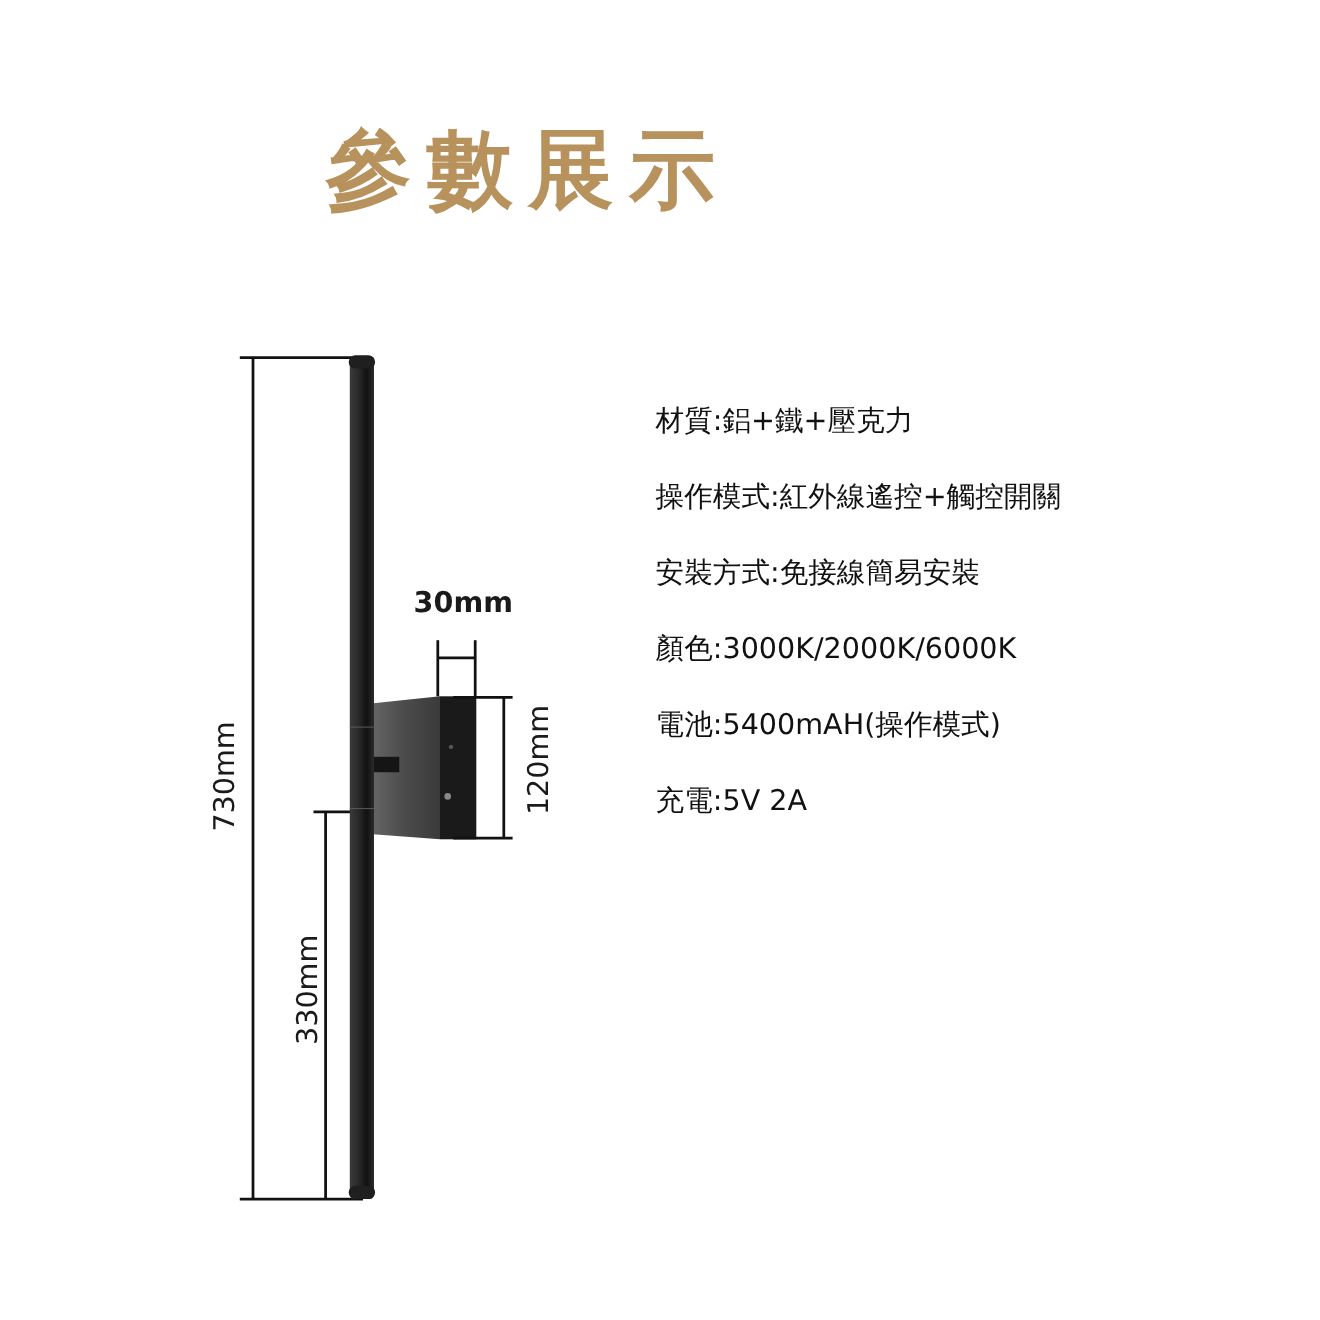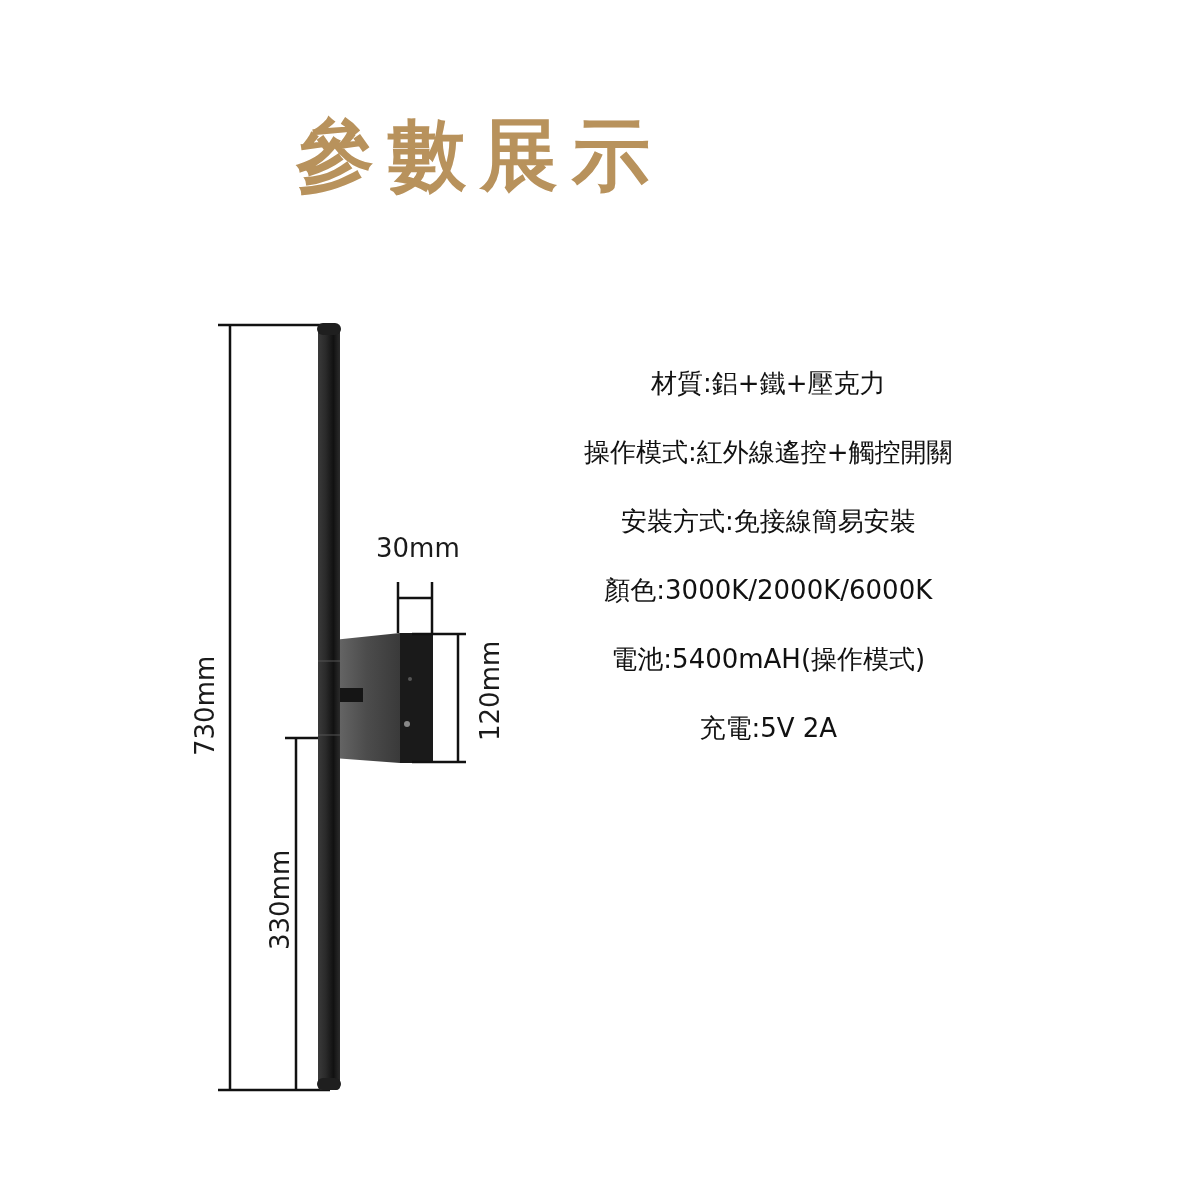--- a/index.html
+++ b/index.html
@@ -4,21 +4,21 @@
 <style>
   html, body { margin: 0; padding: 0; background: #ffffff; }
   body { width: 1200px; height: 1200px; position: relative; overflow: hidden;
          font-family: "DejaVu Sans", "Liberation Sans", sans-serif; color: #111; }
   .title { position: absolute; left: 0; width: 960px; top: 72px; text-align: center;
            font-size: 78px; font-weight: bold; letter-spacing: 14px; line-height: 96px; margin-top: 35px; }
   .diagram { position: absolute; left: 0; top: 0; width: 1200px; height: 1200px; }
   .dim-label { position: absolute; font-size: 26px; color: #1a1a1a; white-space: nowrap;
                font-family: "DejaVu Sans", sans-serif; }
   .rot { transform: rotate(-90deg); transform-origin: center center; }
-  .specs { position: absolute; left: 584px; top: 364px; text-align: center; }
+  .specs { position: absolute; left: 596px; top: 364px; }
   .spec { height: 69px; font-size: 26px; line-height: 38px; color: #111; white-space: nowrap; }
 </style>
 </head>
 <body>
 
 <div class="title" style="color:#b8925c;">參數展示</div>
 
 <div class="diagram">
   <svg width="1200" height="1200" style="position:absolute;left:0;top:0;">
     <defs>
@@ -68,21 +68,21 @@
       <line x1="398" y1="598" x2="432" y2="598"></line>
     </g>
 
     <g stroke="#111" stroke-width="2.5">
       <line x1="412" y1="634" x2="466" y2="634"></line>
       <line x1="458" y1="634" x2="458" y2="762"></line>
       <line x1="412" y1="762" x2="466" y2="762"></line>
     </g>
   </svg>
 
-  <div class="dim-label" style="left:376px; top:533px;">30mm</div>
+  <div class="dim-label" style="left:376px; top:533px;font-weight:bold;">30mm</div>
   <div class="dim-label rot" style="left:440px; top:676px; width:100px; text-align:center;">120mm</div>
   <div class="dim-label rot" style="left:155px; top:691px; width:100px; text-align:center;">730mm</div>
   <div class="dim-label rot" style="left:230px; top:885px; width:100px; text-align:center;">330mm</div>
 </div>
 
 <div class="specs">
   <div class="spec">材質:鋁+鐵+壓克力</div>
   <div class="spec">操作模式:紅外線遙控+觸控開關</div>
   <div class="spec">安裝方式:免接線簡易安裝</div>
   <div class="spec">顏色:3000K/2000K/6000K</div>

